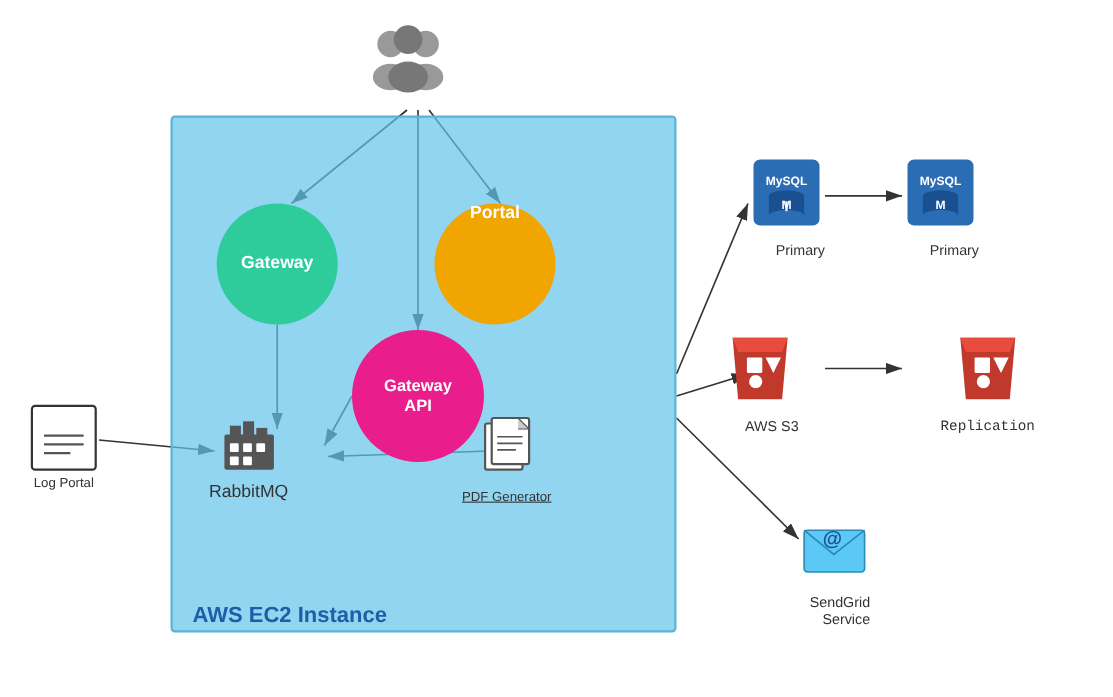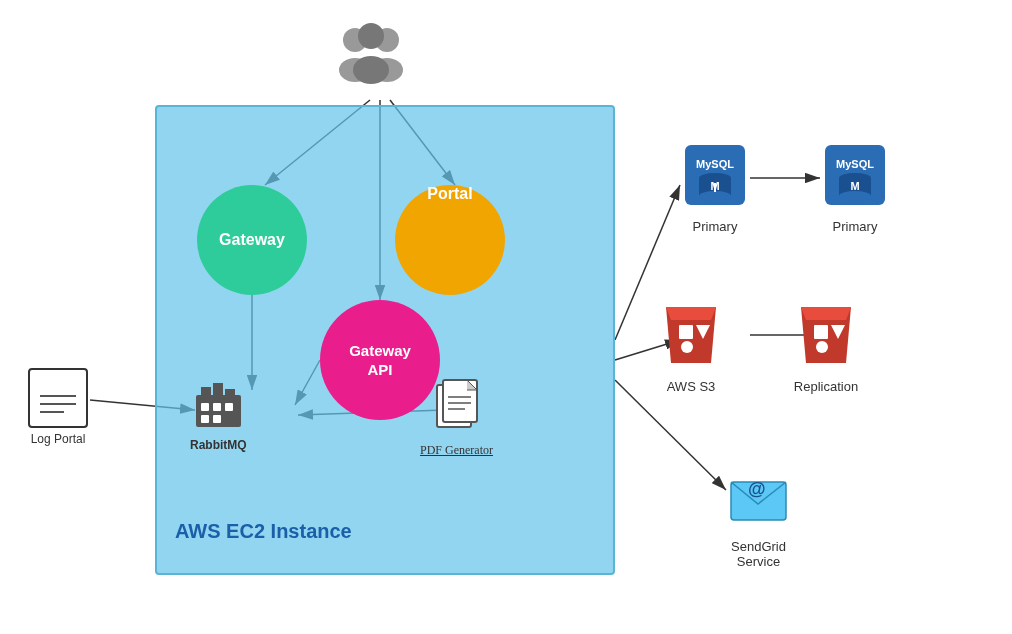--- a/index.html
+++ b/index.html
@@ -23,21 +23,21 @@
       top: 105px;
       width: 460px;
       height: 470px;
       background: #87CEEB;
       background: rgba(100, 195, 235, 0.7);
       border: 2px solid #5ab4d6;
       border-radius: 4px;
     }
     .ec2-label {
       position: absolute;
-      bottom: 30px;
+      bottom: 2px;
       left: 18px;
       font-size: 20px;
       font-weight: 700;
       color: #1a5fa8;
     }
     
     .users-icon {
       position: absolute;
       left: 345px;
       top: 18px;
@@ -100,33 +100,31 @@
       line-height: 1.3;
     }
     
     .rabbitmq-container {
       position: absolute;
       left: 190px;
       top: 375px;
       text-align: center;
     }
     .rabbitmq-label {
-      font-size: 12px;
+      font-size: 16px;
       color: #333;
       margin-top: 4px;
       text-align: center;
-      font-weight: bold;
     }
     
     .pdf-gen-container {
       position: absolute;
       left: 420px;
       top: 375px;
       text-align: center;
-      font-family: Liberation Serif, serif;
     }
     .pdf-gen-label {
       font-size: 12px;
       color: #333;
       text-decoration: underline;
       margin-top: 4px;
     }
     
     .log-tools-container {
       position: absolute;
@@ -167,36 +165,37 @@
     
     .aws-s3 {
       position: absolute;
       left: 656px;
       top: 295px;
       text-align: center;
     }
     
     .replication {
       position: absolute;
-      left: 791px;
+      left: 855px;
       top: 295px;
       text-align: center;
+      font-family: Liberation Mono, monospace;
     }
     
     .sendgrid {
       position: absolute;
       left: 726px;
       top: 470px;
       text-align: center;
     }
     .component-label {
       font-size: 13px;
       color: #333;
       margin-top: 5px;
-      text-align: center;
+      text-align: right;
     }
     
     .mysql-icon {
       width: 70px;
       height: 70px;
       margin: 0 auto;
     }
     
     .s3-icon {
       width: 70px;

